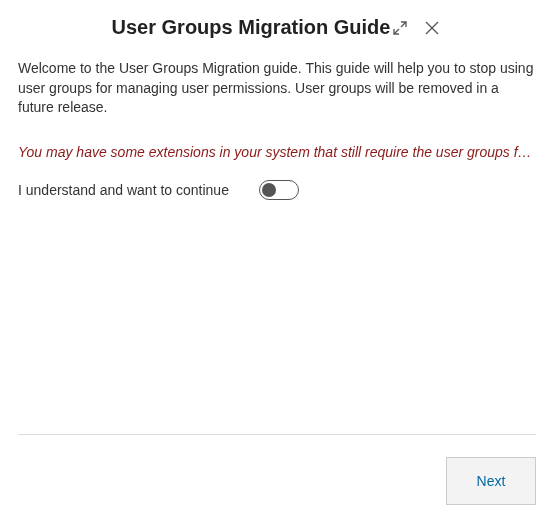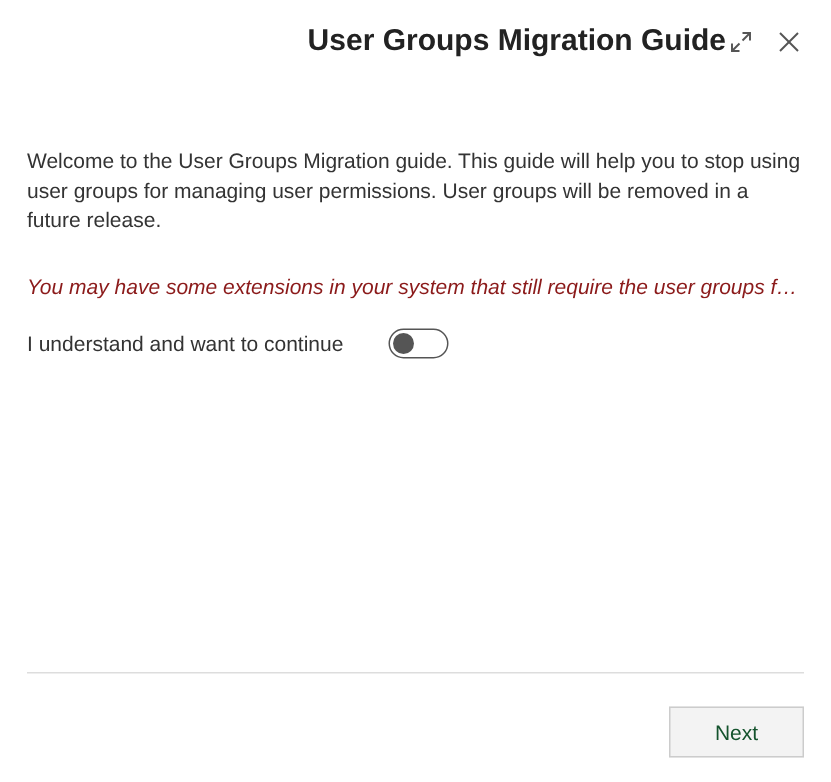--- a/index.html
+++ b/index.html
@@ -13,21 +13,21 @@
     }
     .modal {
       padding: 16px 18px;
       height: 100%;
       display: flex;
       flex-direction: column;
     }
     .header {
       display: flex;
       align-items: center;
-      justify-content: flex-end;
+      justify-content: center;
       margin-bottom: 20px;
     }
     .title {
       font-size: 20px;
       font-weight: 600;
       color: #222;
     }
     .header-icons {
       display: flex;
       gap: 12px;
@@ -39,21 +39,20 @@
       cursor: pointer;
       display: flex;
       align-items: center;
       justify-content: center;
       color: #555;
     }
     .icon-btn svg { width: 16px; height: 16px; stroke: currentColor; }
     .body {
       flex: 1;
       overflow: hidden;
-      margin-top: 39px;
     }
     .para {
       font-size: 14px;
       line-height: 1.4;
       color: #333;
       margin-bottom: 26px;
     }
     .warn {
       font-size: 14px;
       font-style: italic;
@@ -95,24 +94,24 @@
       left: 2px;
     }
     .footer {
       border-top: 1px solid #ddd;
       padding-top: 22px;
       display: flex;
       justify-content: flex-end;
     }
     .next-btn {
       min-width: 90px;
-      height: 34px;
+      height: 48px;
       border: 1px solid #ccc;
       background: #f3f3f3;
-      color: #14532d;
+      color: #0369a1;
       font-size: 14px;
       cursor: default;
       display: flex;
       align-items: center;
       justify-content: center;
     }
   </style>
 </head>
 <body>
 

